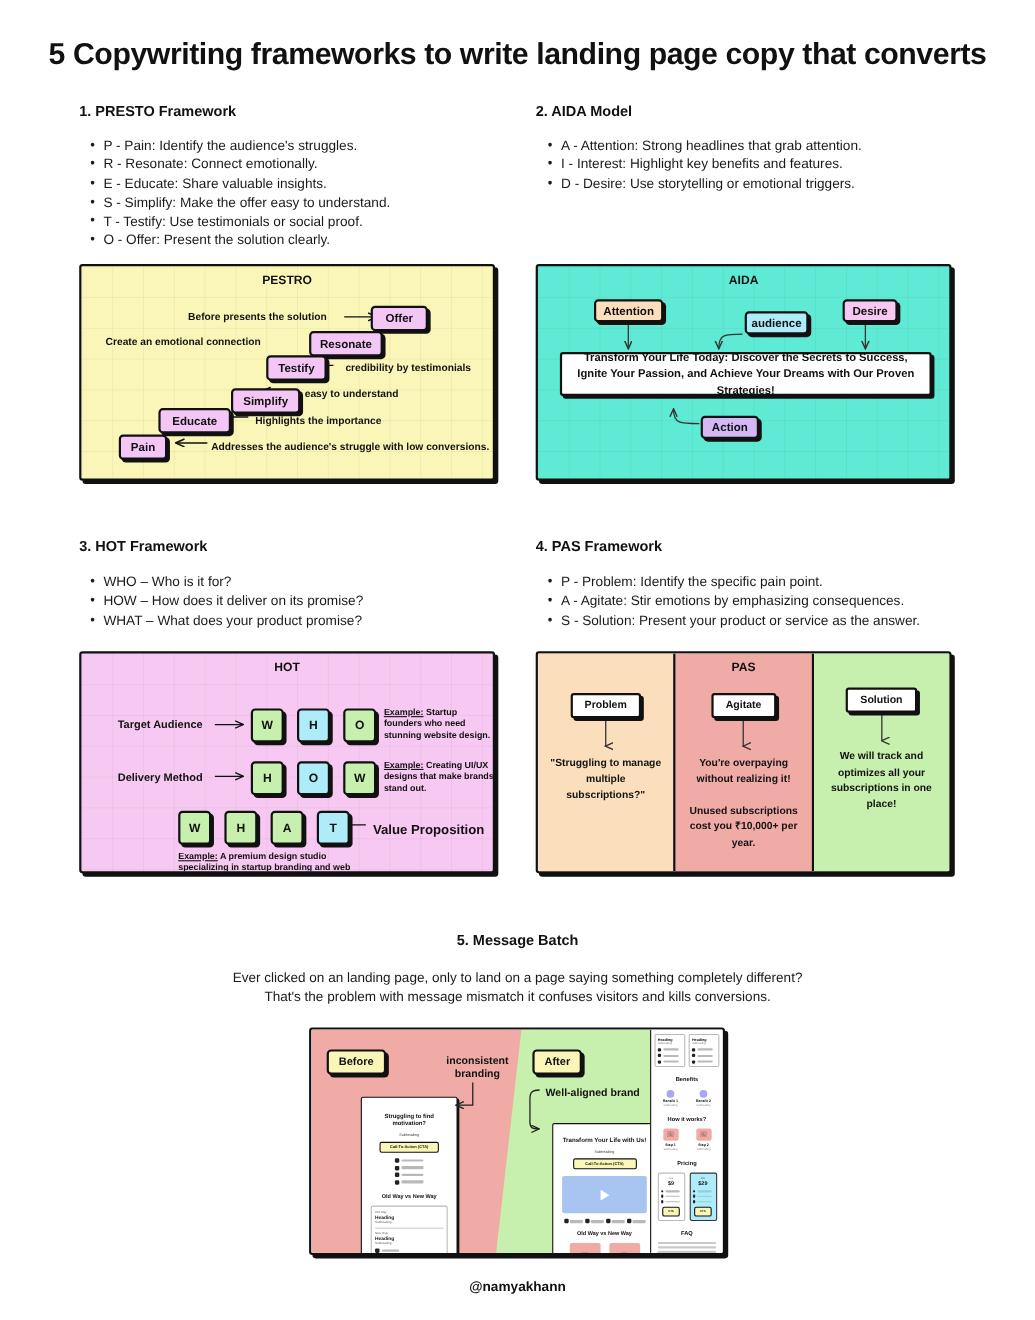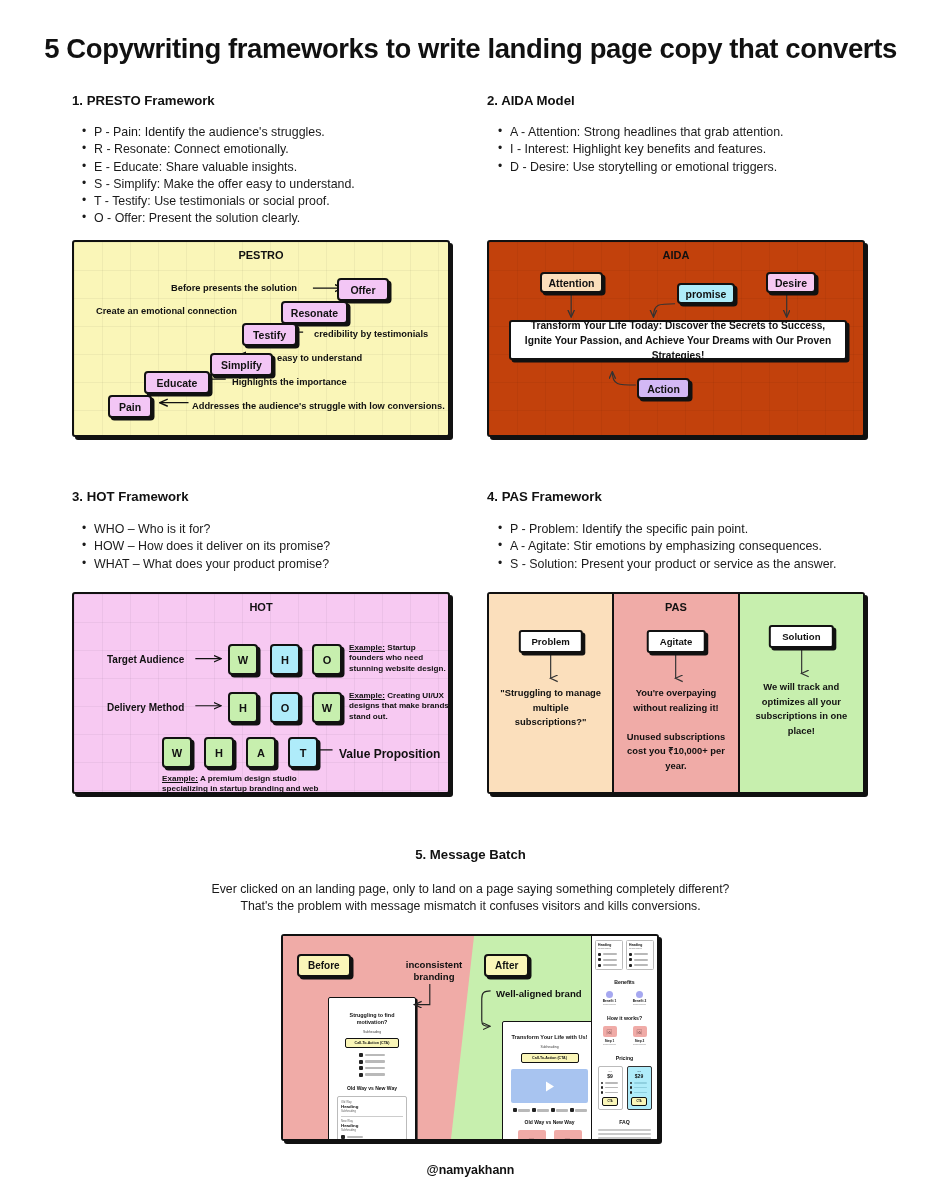--- a/index.html
+++ b/index.html
@@ -76,21 +76,21 @@
     z-index: 3;
   }
 
   svg.over { position: absolute; inset: 0; width: 100%; height: 100%; z-index: 2; pointer-events: none; }
 
   
   #pestro { left: 72px; top: 240px; width: 378px; height: 197px; background: #FAF6B8; }
   #pestro .chip { background: #F3C6F5; font-size: 10.5px; }
 
   
-  #aida { left: 487px; top: 240px; width: 378px; height: 197px; background: #c2410c; }
+  #aida { left: 487px; top: 240px; width: 378px; height: 197px; background: #5eead4; }
   #aida .chip { font-size: 10.5px; }
   #aida .headline-box {
     position: absolute;
     background: #ffffff; border: 2px solid #111; border-radius: 3px;
     box-shadow: 2.5px 2.5px 0 #111;
     font-size: 10.2px; font-weight: bold; line-height: 15px;
     color: #111; text-align: center;
     display: flex; align-items: center; justify-content: center;
     padding: 4px 8px; z-index: 4;
   }
@@ -259,21 +259,21 @@
           <path d="M0,0.4 L6.2,3.2 L0,6" fill="none" stroke="#333" stroke-width="1.1"></path>
         </marker>
       </defs>
       <line x1="82" y1="52" x2="82" y2="76" stroke="#333" stroke-width="1.2" marker-end="url(#ar2)"></line>
       <path d="M188,63 C172,63 166,63 166,76" fill="none" stroke="#333" stroke-width="1.2" marker-end="url(#ar2)"></path>
       <line x1="302" y1="52" x2="302" y2="76" stroke="#333" stroke-width="1.2" marker-end="url(#ar2)"></line>
       <path d="M148,146 C130,146 124,146 124,133" fill="none" stroke="#333" stroke-width="1.2" marker-end="url(#ar2)"></path>
     </svg>
 
     <div class="chip" style="left:51px; top:30px; width:63px; height:21px; background:#FBDFBC;">Attention</div>
-    <div class="chip" style="left:188px; top:41px; width:58px; height:21px; background:#AFECFA;">promise</div>
+    <div class="chip" style="left:188px; top:41px; width:58px; height:21px; background:#AFECFA;">audience</div>
     <div class="chip" style="left:277px; top:30px; width:50px; height:21px; background:#F7C9F2;">Desire</div>
     <div class="chip" style="left:148px; top:136px; width:53px; height:21px; background:#D3B8F5;">Action</div>
 
     <div class="headline-box" style="left:20px; top:78px; width:338px; height:40px;">Transform Your Life Today: Discover the Secrets to Success, Ignite Your Passion, and Achieve Your Dreams with Our Proven Strategies!</div>
   </div>
 
   <div class="section-head" style="left:72px; top:489px;">3. HOT Framework</div>
   <ul class="bullets" style="left:80px; top:521px; width:390px;">
     <li>WHO – Who is it for?</li>
     <li>HOW – How does it deliver on its promise?</li>

